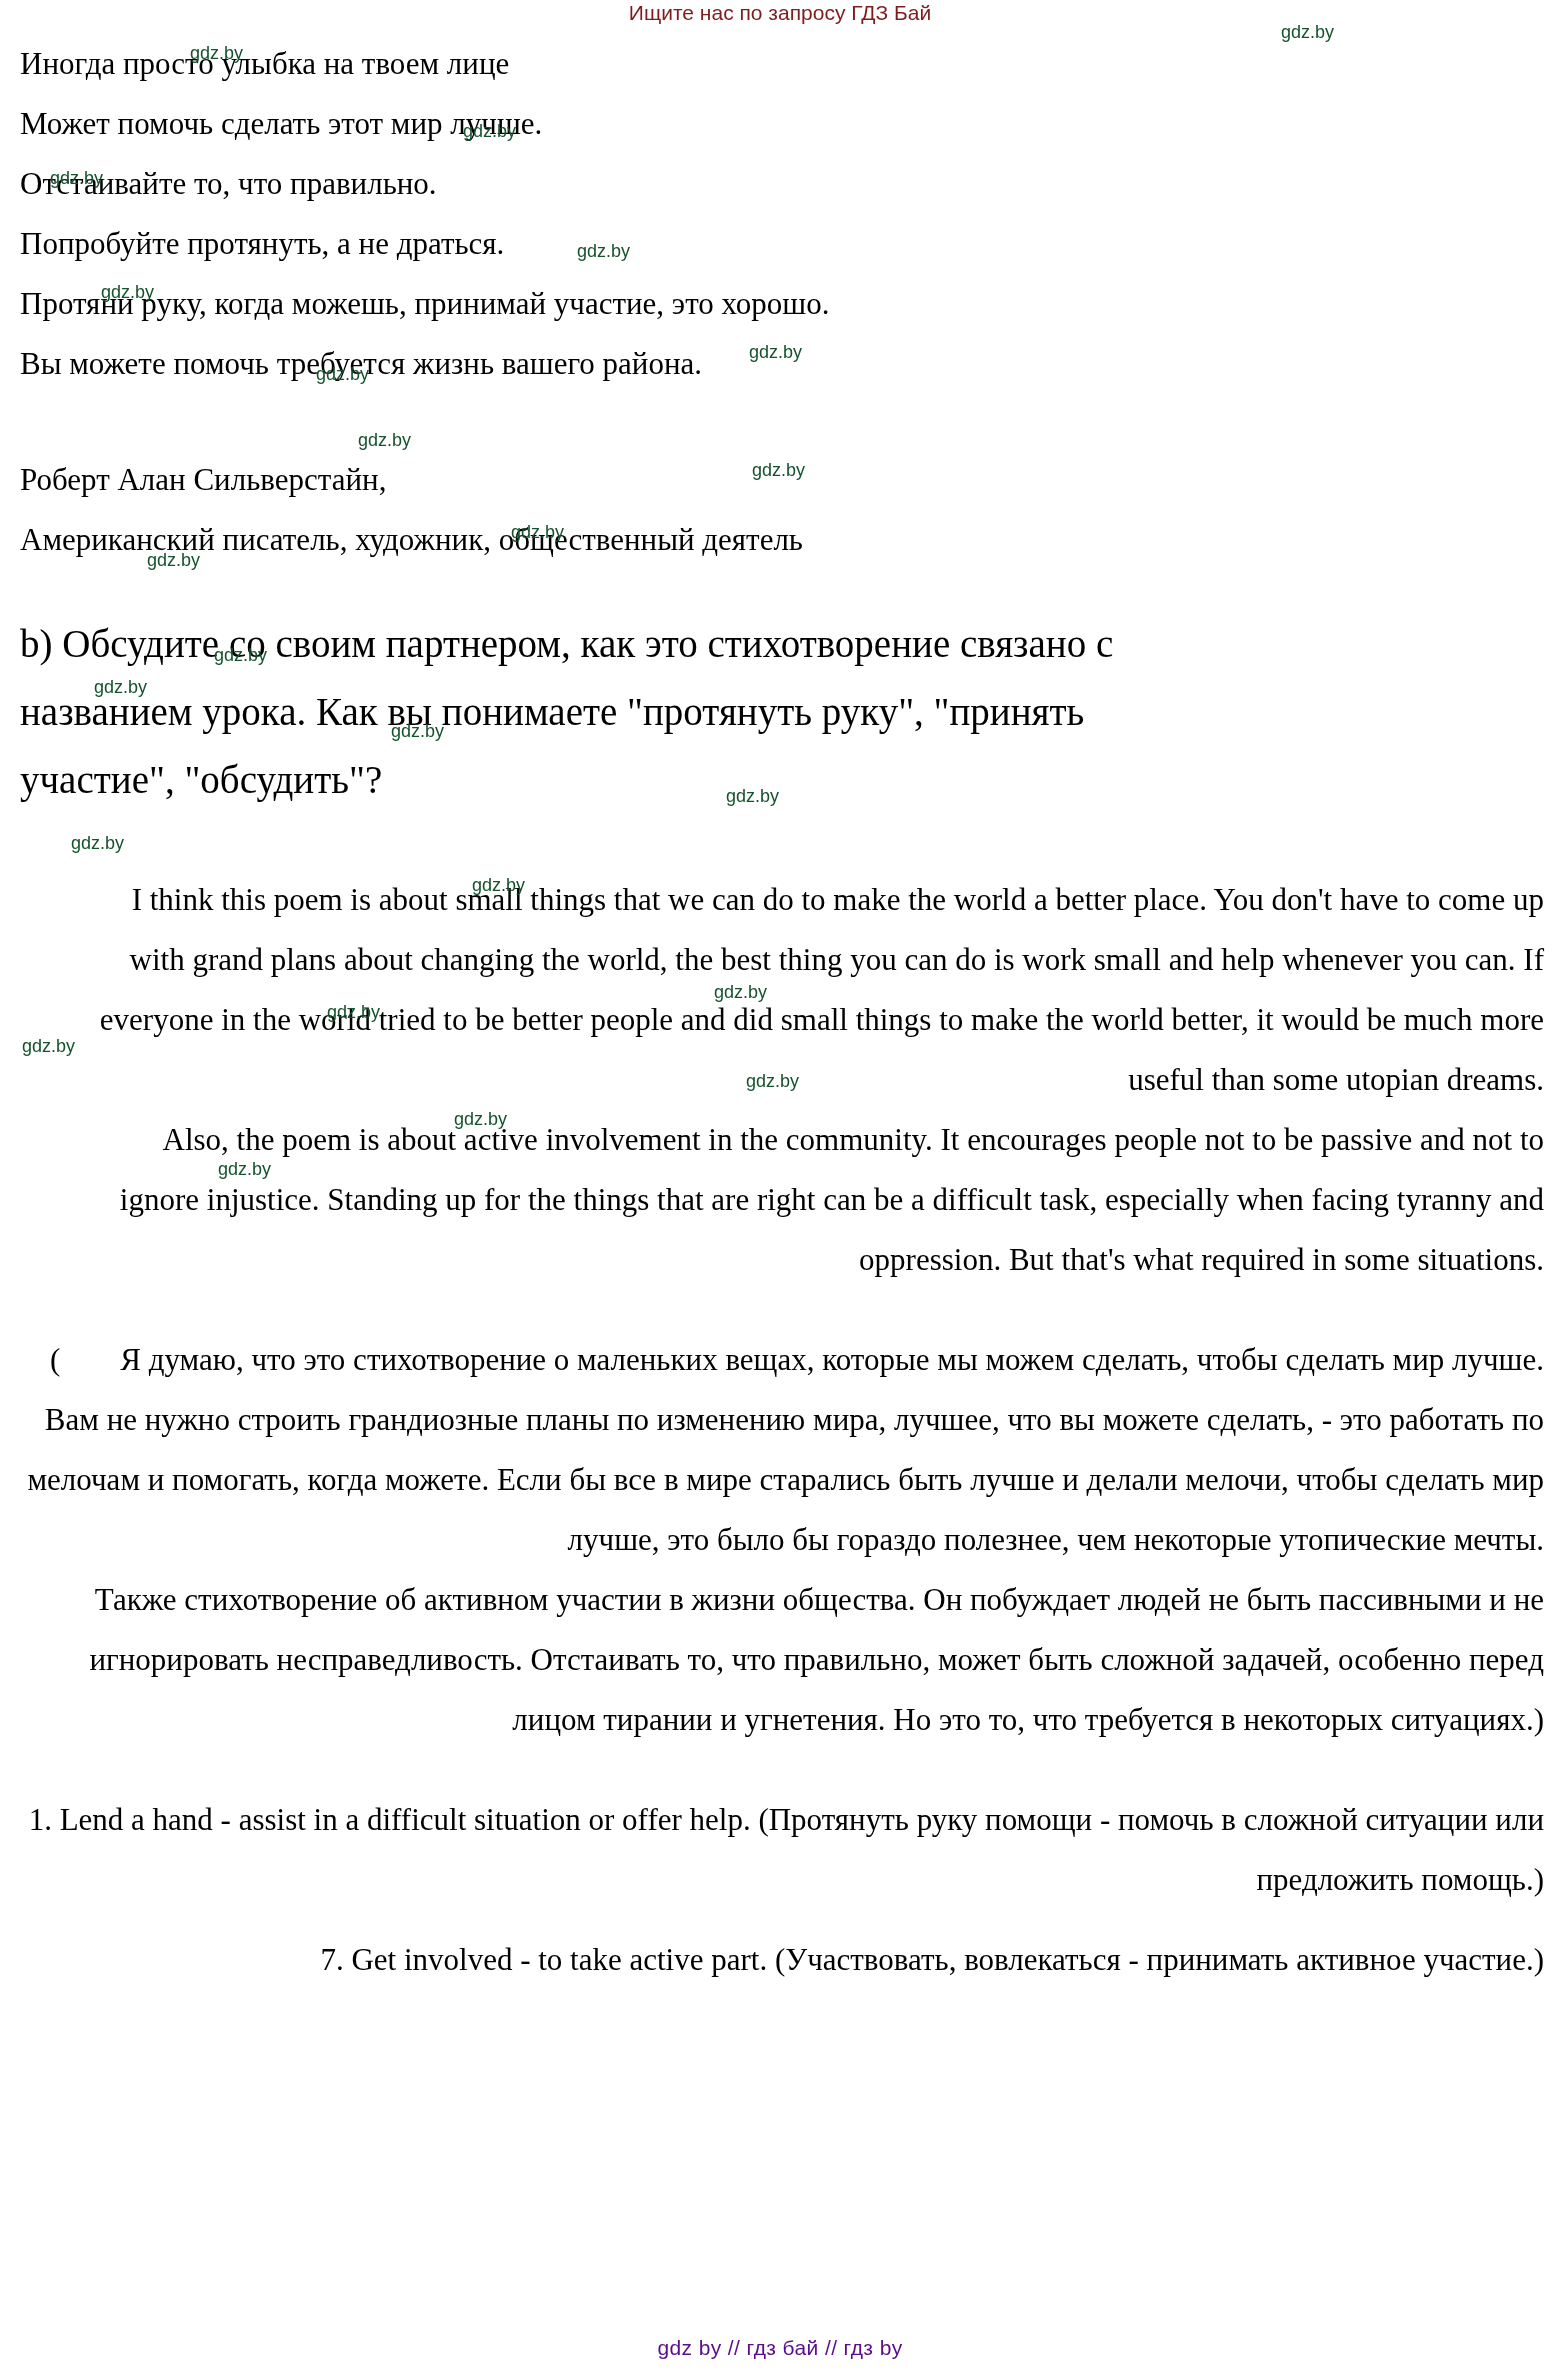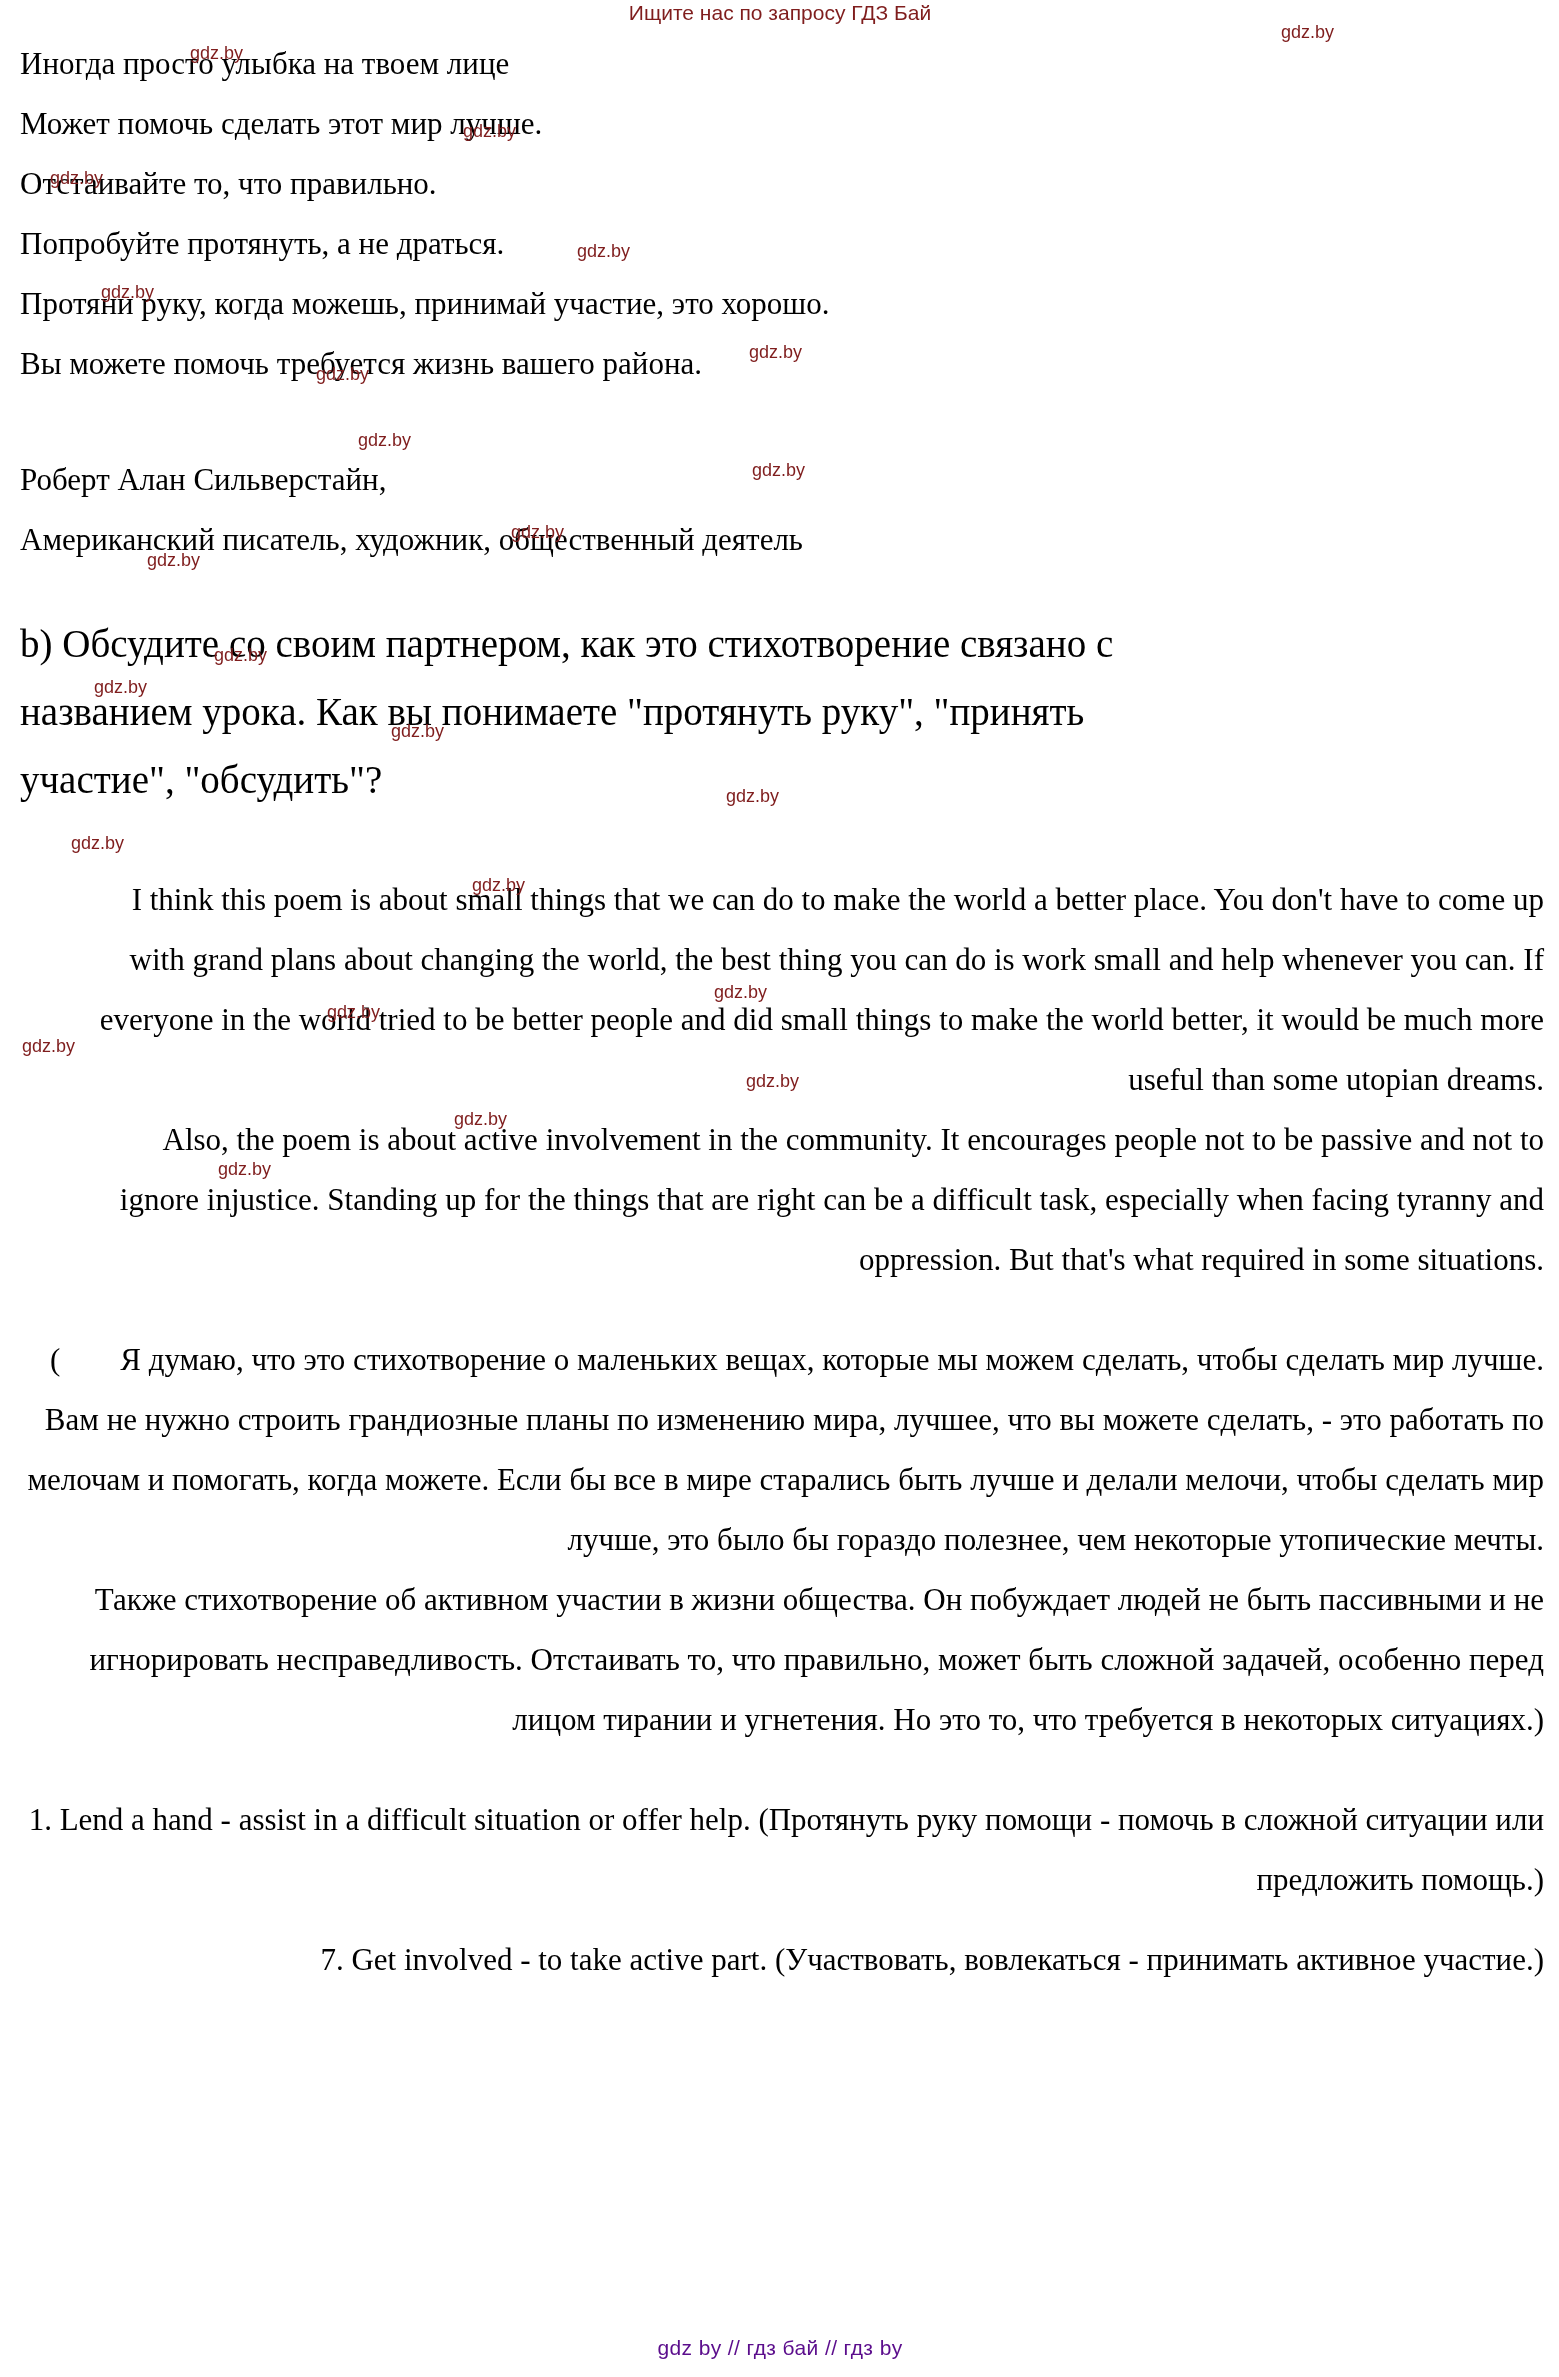--- a/index.html
+++ b/index.html
@@ -61,21 +61,21 @@
 
   .spacer-sm { height: 20px; }
   .spacer-md { height: 40px; }
   .spacer-lg { height: 56px; }
 
   
   .wm {
     position: absolute;
     font-family: "Liberation Sans", "DejaVu Sans", sans-serif;
     font-size: 18px;
-    color: #7f1d1d;
+    color: #14532d;
     white-space: nowrap;
     font-weight: 400;
     line-height: 18px;
   }
 
   
   .footer-links {
     position: absolute;
     bottom: 17px;
     left: 0;

